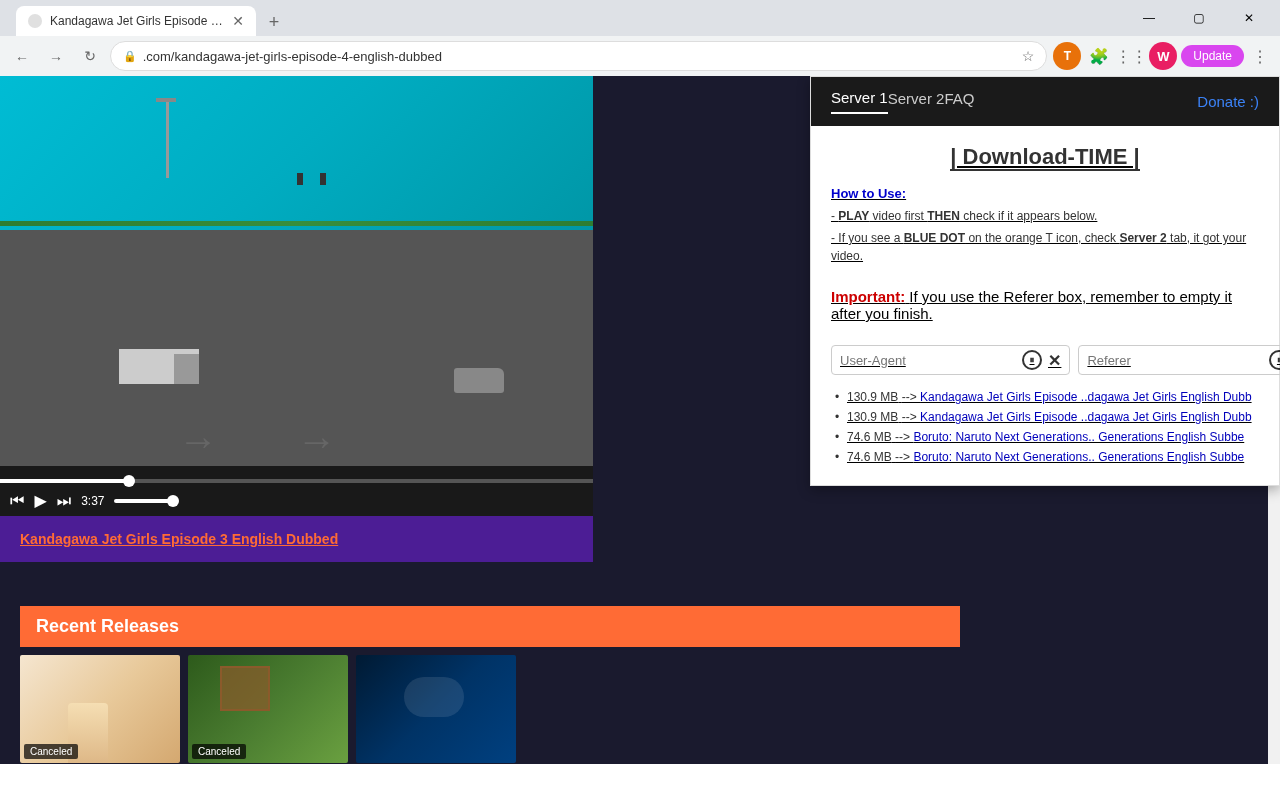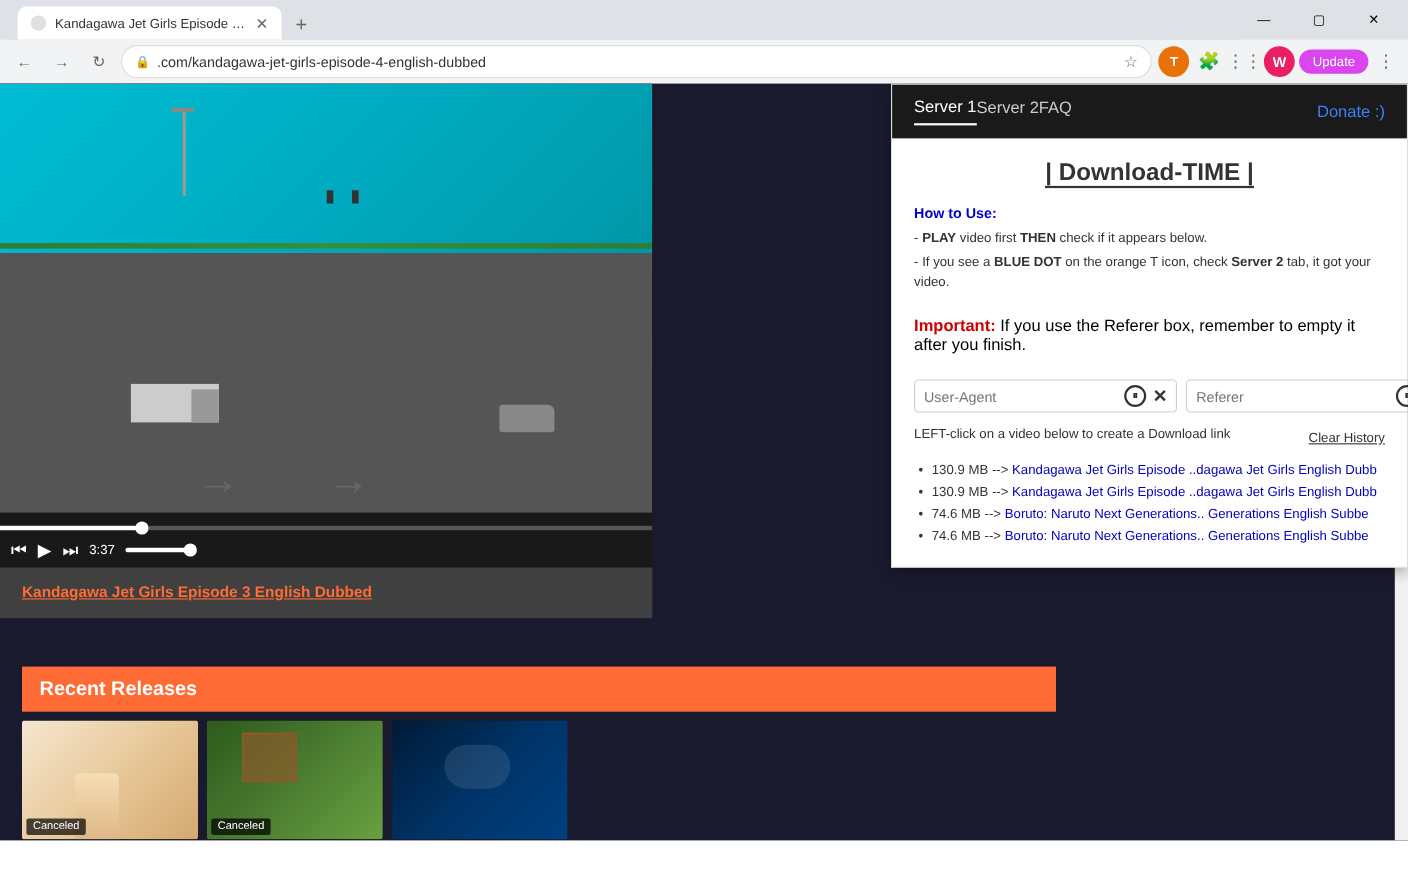--- a/index.html
+++ b/index.html
@@ -329,21 +329,21 @@
       background: #fff;
       border-radius: 50%;
     }
 
     
     .content-below {
       position: absolute;
       left: 0;
       top: 440px;
       width: 593px;
-      background: #404040;
+      background: #4c1d95;
       padding: 14px 20px;
     }
     .related-link {
       color: #ff6b35;
       font-size: 14px;
       font-weight: bold;
       text-decoration: underline;
       cursor: pointer;
     }
 
@@ -430,20 +430,21 @@
     }
     .donate-text {
       margin-left: auto;
       color: #3b82f6;
       font-size: 15px;
       cursor: pointer;
     }
     .panel-body {
       padding: 18px 20px;
       background: #fff;
+      text-decoration: underline;
     }
     .download-title {
       text-align: center;
       font-size: 22px;
       font-weight: bold;
       margin-bottom: 16px;
       color: #333;
     }
     .download-title span {
       border-bottom: 2px solid #333;
@@ -718,24 +719,20 @@
           <div class="input-icon-btn">⏸</div>
           <span class="input-clear-btn">✕</span>
         </div>
         <div class="input-with-btns">
           <input type="text" placeholder="Referer" style="">
           <div class="input-icon-btn">⏸</div>
 
         </div>
       </div>
 
-      <div style="display:flex;justify-content:space-between;align-items:center;margin-bottom:8px;">
-        <span class="download-instructions">LEFT-click on a video below to create a Download link</span>
-        <span class="clear-history-btn">Clear History</span>
-      </div>
 
       <ul class="download-items">
         <li>
           <span class="item-size">130.9 MB</span>
           <span class="item-arrow"> --&gt; </span>
           <span class="item-link">Kandagawa Jet Girls Episode ..dagawa Jet Girls English Dubb</span>
         </li>
         <li>
           <span class="item-size">130.9 MB</span>
           <span class="item-arrow"> --&gt; </span>

